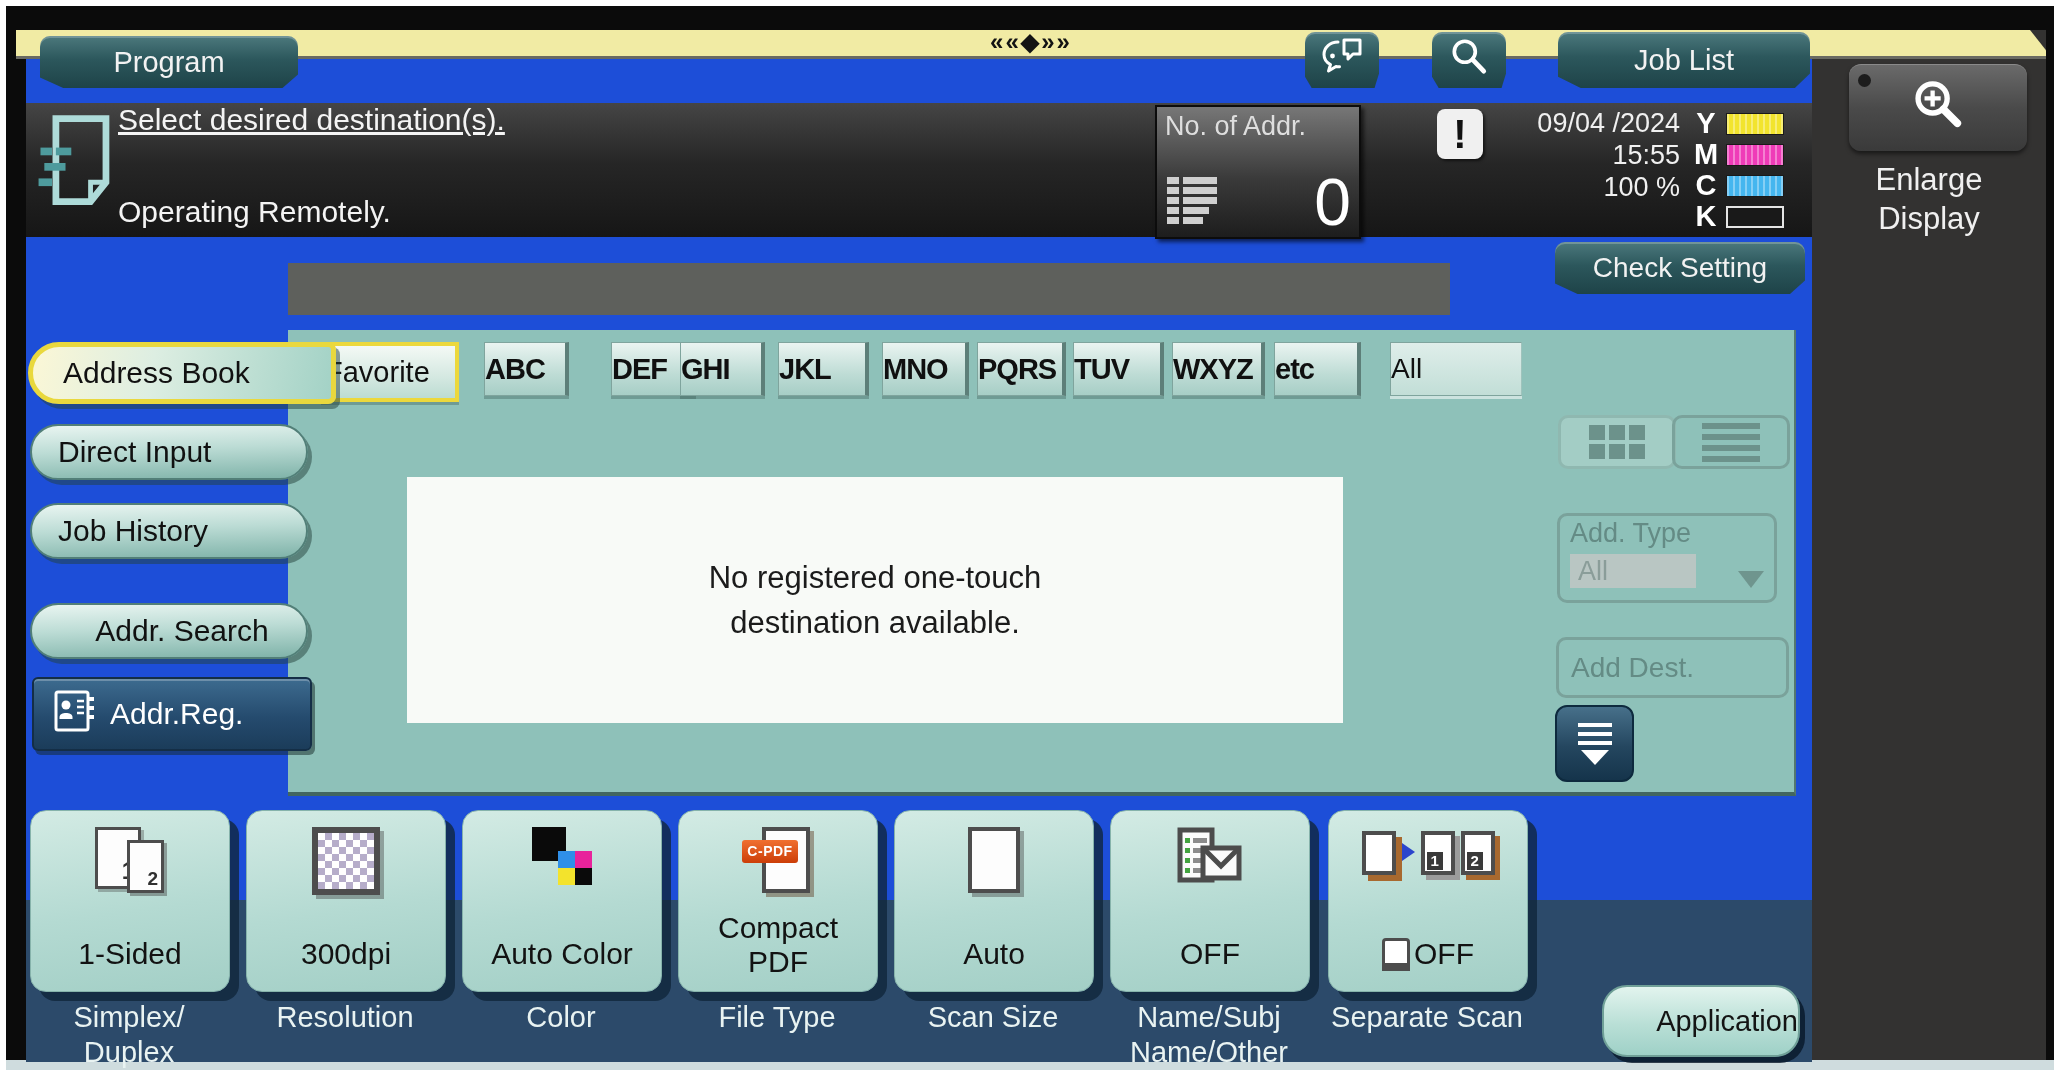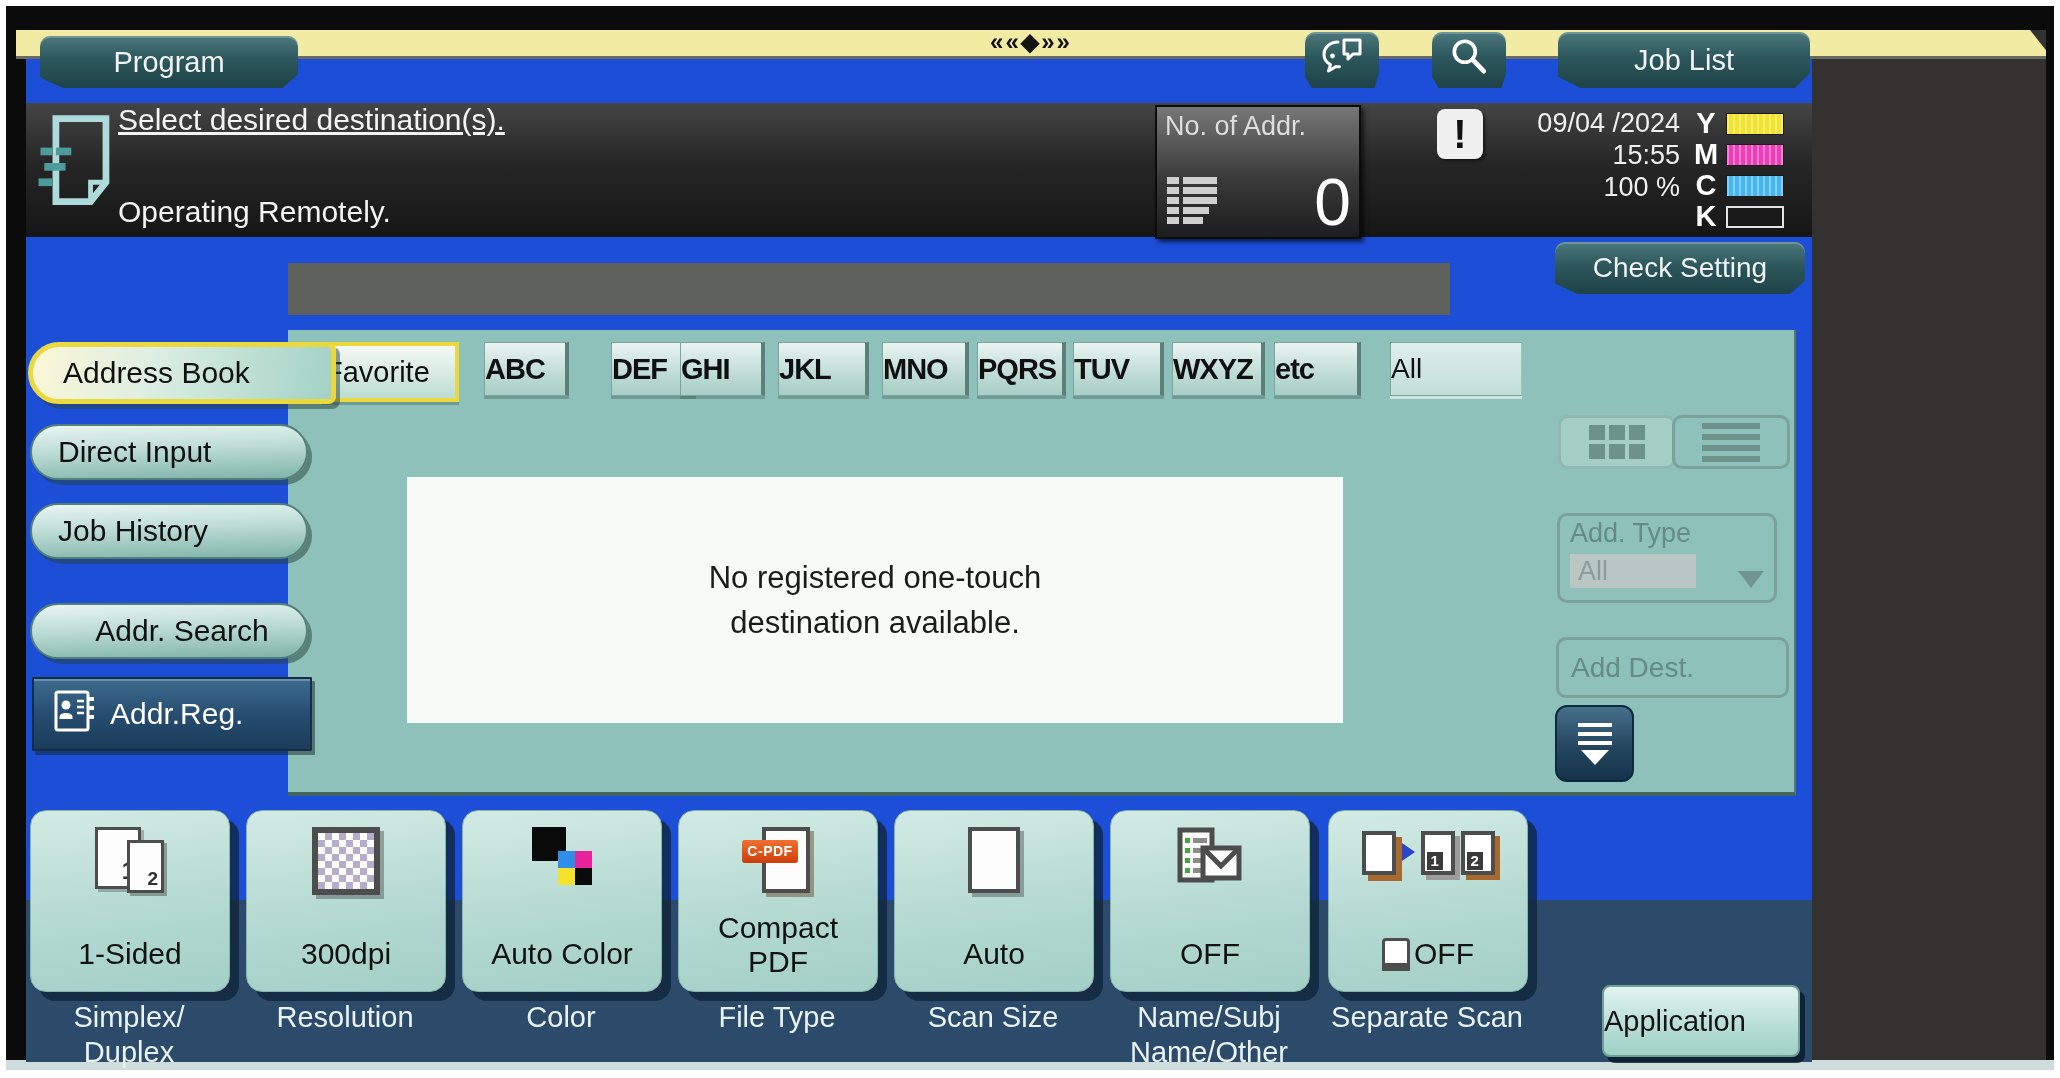--- a/index.html
+++ b/index.html
@@ -48,21 +48,21 @@
   .toner-bar.k{border:2px solid #e4e4e4;background-image:none;height:18px;width:54px;}
 
   
   .pill{position:absolute;display:flex;align-items:center;padding-left:26px;color:#111;font-size:30px;
     background:linear-gradient(178deg,#e9f5f1 0%,#bcdcd5 45%,#7fb3a9 100%);
     border:2px solid #527f78;border-radius:32px;box-shadow:4px 5px 0 rgba(35,65,60,0.5);z-index:3;}
   .pill.active{background:linear-gradient(100deg,#fbf7d6 0%,#ddeee2 40%,#a3d2c6 100%);
     border:5px solid #e9d83e;border-radius:32px 8px 8px 32px;padding-left:30px;}
   .addr-reg{position:absolute;display:flex;align-items:center;gap:14px;padding-left:16px;
     background:linear-gradient(#3d6b8f 0%,#254b6e 55%,#1b3c5a 100%);
-    border:2px solid #142e46;border-radius:1px;color:#fff;font-size:30px;z-index:3;
+    border:2px solid #142e46;border-radius:6px;color:#fff;font-size:30px;z-index:3;
     box-shadow:inset 0 2px 0 rgba(255,255,255,0.25),3px 4px 0 rgba(20,40,38,0.5);}
 
   
   .panel{position:absolute;left:262px;top:300px;width:1506px;height:462px;background:#8ec1b9;
     border-bottom:4px solid #42665f;border-right:2px solid #54776f;z-index:2;}
   .atab{position:absolute;top:12px;height:52px;display:flex;align-items:center;
     background:linear-gradient(#eaf4f1 0%,#bedcd5 60%,#a7cec6 100%);
     border:1px solid #7fa49d;border-right:4px solid #5d7f79;box-shadow:0 3px 0 rgba(55,85,80,0.35);
     color:#101010;font-size:28px;}
   .atab.letters{font-weight:bold;letter-spacing:-1px;font-size:29px;}
@@ -99,23 +99,23 @@
   
   .navy{position:absolute;left:0;top:870px;width:1786px;height:162px;background:#2c4a6a;z-index:1;}
   .setbtn{position:absolute;top:780px;width:198px;height:180px;border-radius:16px;z-index:3;
     background:linear-gradient(172deg,#d3ebe4 0%,#b4dad2 55%,#a3cfc6 100%);
     border:1px solid #86b3ab;box-shadow:9px 9px 0 rgba(16,37,58,0.78);}
   .setbtn .ic{position:absolute;left:0;right:0;top:16px;display:flex;justify-content:center;}
   .setbtn .val{position:absolute;left:0;right:0;bottom:20px;text-align:center;font-size:30px;color:#121212;}
   .setbtn .val.two{bottom:12px;line-height:34px;padding:0 20px;}
   .setlabel{position:absolute;top:970px;width:240px;text-align:center;color:#e9f3f2;font-size:29px;
     line-height:35px;z-index:2;}
-  .appbtn{position:absolute;left:1576px;top:955px;width:194px;height:68px;border-radius:8px;z-index:3;
+  .appbtn{position:absolute;left:1576px;top:955px;width:194px;height:68px;border-radius:25px;z-index:3;
     background:linear-gradient(#e2f4ee 0%,#b9dfd6 55%,#9fd1c7 100%);border:2px solid #6f9f97;
-    box-shadow:5px 6px 0 rgba(8,22,40,0.8);display:flex;align-items:center;justify-content:flex-start;
+    box-shadow:5px 6px 0 rgba(8,22,40,0.8);display:flex;align-items:center;justify-content:flex-end;
     font-size:29px;color:#141414;}
 
   
   .pgicon{position:relative;width:78px;height:66px;}
   .page{position:absolute;background:#fdfdfd;border:3px solid #4d4d4d;}
   .pgicon .p1{left:4px;top:0;width:40px;height:56px;box-shadow:3px 3px 0 rgba(70,70,70,0.35);}
   .pgicon .p2{left:36px;top:13px;width:31px;height:47px;box-shadow:3px 3px 0 rgba(70,70,70,0.45);}
   .pgicon .d1{position:absolute;right:3px;bottom:1px;font-weight:bold;font-size:24px;color:#303030;}
   .pgicon .d2{position:absolute;right:3px;bottom:0;font-weight:bold;font-size:19px;color:#303030;}
   .halftone{width:56px;height:56px;border:6px solid #4d4d4d;box-shadow:4px 4px 0 rgba(60,60,60,0.4);
@@ -476,15 +476,31 @@
 
     <div class="appbtn dots">
       <span>Application</span>
     </div>
   </div>
 
   <div class="yellow-strip">
     <div class="handle-glyphs">««◆»»</div>
   </div>
 
+  <div class="charcoal" style="background:none;">
+    <div class="enlargebtn dots">
+      <span class="led"></span>
+      <span>
+        <svg width="56" height="56" viewBox="0 0 52 52">
+          <circle cx="21" cy="19" r="13.5" fill="none" stroke="#fff" stroke-width="5"></circle>
+          <path d="M13.5 19 H28.5 M21 11.5 V26.5" stroke="#fff" stroke-width="4"></path>
+          <path d="M31 29 L44 42" stroke="#fff" stroke-width="7" stroke-linecap="round"></path>
+        </svg>
+      </span>
+    </div>
+    <div class="enlarge-text">
+      <div>Enlarge</div>
+      <div>Display</div>
+    </div>
+  </div>
 
   <div class="bottom-strip"></div>
 </div>
 
 </body></html>

